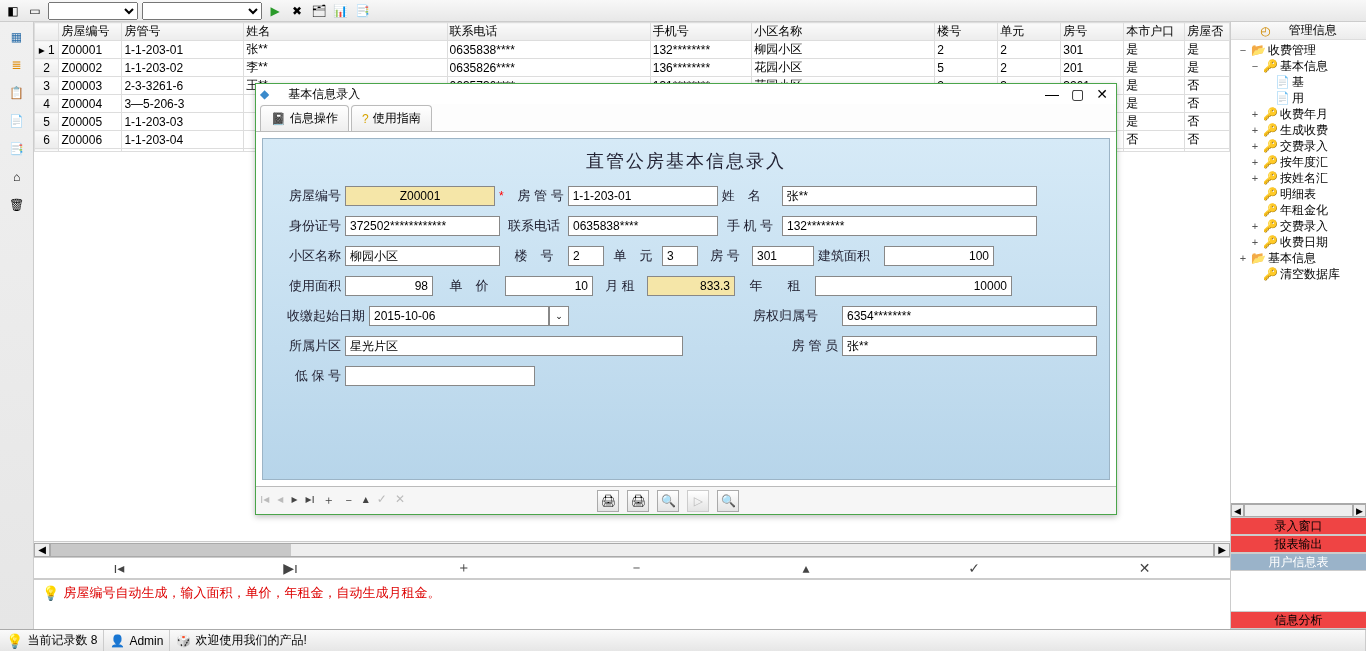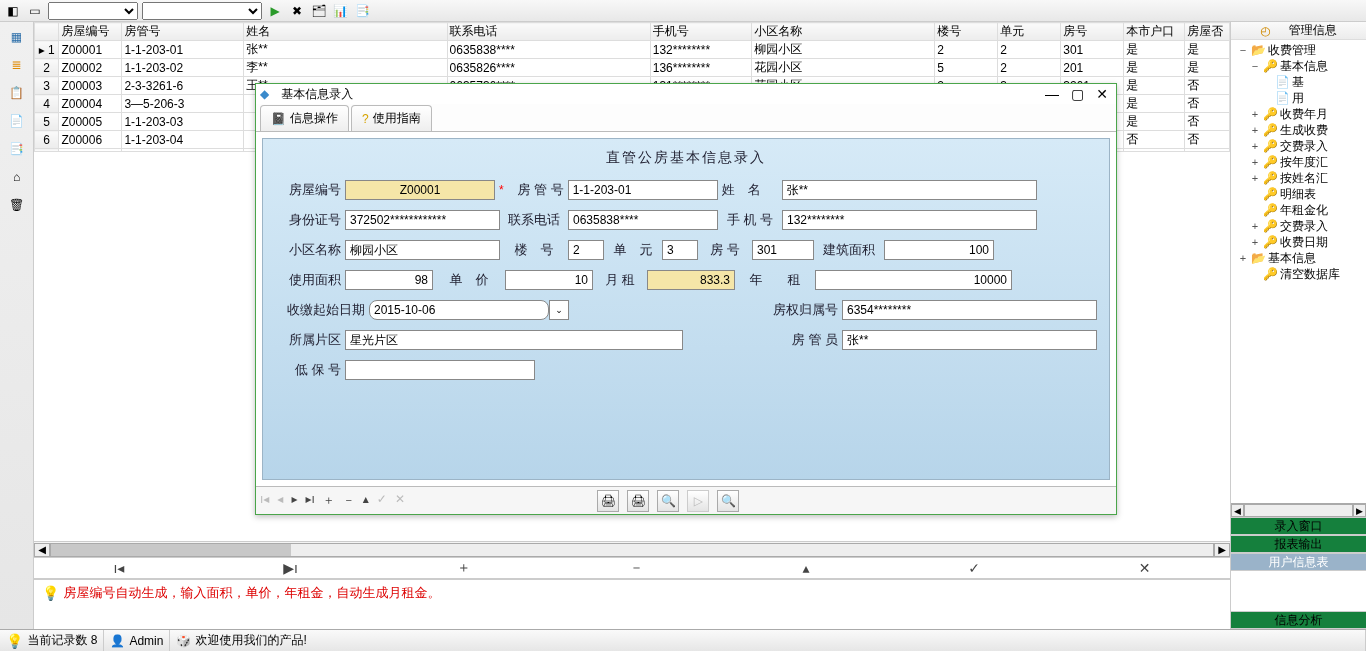--- a/index.html
+++ b/index.html
@@ -46,41 +46,41 @@
   
   .right-panel { width:136px; border-left:1px solid #ccc; display:flex; flex-direction:column; background:#fff; }
   .right-panel .rp-title { height:18px; display:flex; align-items:center; justify-content:center; font-size:12px; border-bottom:1px solid #ddd; background:linear-gradient(#fafafa,#ececec);}
   .right-panel .tree { flex:1; overflow:hidden; font-size:12px; padding:2px; }
   .right-panel .tree .node { display:flex; align-items:center; gap:2px; height:16px; white-space:nowrap; overflow:hidden; cursor:pointer; }
   .right-panel .tree .l1 { padding-left:4px;} .right-panel .tree .l2{padding-left:16px;} .right-panel .tree .l3{padding-left:28px;}
   .right-panel .tree .ticon { display:inline-block; width:12px; text-align:center; font-size:11px; color:#555;}
   .right-panel .hscroll2 { height:14px; border-top:1px solid #aaa; background:#eee; display:flex; }
   .right-panel .hscroll2 div{ width:13px; border:1px solid #aaa; font-size:9px; display:flex; align-items:center; justify-content:center;}
   .right-panel .hscroll2 .tr{flex:1;}
-  .right-panel .sec-title { height:18px; display:flex; align-items:center; justify-content:center; border-top:1px solid #ccc; border-bottom:1px solid #ccc; background:#15803d; cursor:pointer;}
+  .right-panel .sec-title { height:18px; display:flex; align-items:center; justify-content:center; border-top:1px solid #ccc; border-bottom:1px solid #ccc; background:#ef4444; cursor:pointer;}
   .right-panel .sec-title.sel { background:#9ab3c9; color:#fff; }
 
   
   .modal { position:absolute; left:255px; top:83px; width:862px; height:432px; border:1px solid #4aa54a; background:#fff; box-shadow:0 2px 6px rgba(0,0,0,.25); }
   .modal-title { height:20px; display:flex; align-items:center; padding:0 4px; background:#fff; }
   .modal-title .mt-text { flex:1; font-size:12px; }
   .modal-title .mt-ctrl { display:flex; gap:12px; font-size:14px; padding:0 4px;}
   .modal-title .mt-ctrl span { cursor:pointer; }
   .modal-tabs { height:28px; display:flex; align-items:flex-end; border-bottom:1px solid #bbb; background:#fdfdfd; padding-left:4px; gap:2px;}
   .modal-tabs .mt-tab { border:1px solid #bbb; border-bottom:none; border-top-left-radius:4px; border-top-right-radius:4px; height:26px; padding:0 10px; display:flex; align-items:center; gap:4px; background:linear-gradient(#fff,#eee); cursor:pointer;}
   .modal-body { position:absolute; top:48px; left:0; right:0; bottom:28px; padding:6px; }
   .modal-inner { width:100%; height:100%; border:1px solid #9cb4c6; background:linear-gradient(#d6eaf7,#b7d5ea); padding:8px 12px; }
-  .modal-inner h2 { text-align:center; font-size:14px; font-weight:normal; margin:2px 0 8px; color:#223; letter-spacing:2px;}
+  .modal-inner h2 { text-align:center; font-size:18px; font-weight:normal; margin:2px 0 8px; color:#223; letter-spacing:2px;}
   .form-row { display:flex; align-items:center; height:30px; gap:4px; }
   .form-row label { font-size:13px; color:#223; text-align:right; white-space:nowrap; }
   .form-row input[type=text]{ height:20px; border:1px solid #888; padding:0 4px; font-size:12px; background:#fff; }
   .form-row span.req { color:red; }
   .form-row .highlight { background:#f5e6a8 !important; }
   .date-wrap { display:flex; }
-  .date-wrap input{ width:180px; border-right:none;border-radius:8px;}
+  .date-wrap input{ width:180px; border-right:none;}
   .date-wrap .dd { width:20px; height:20px; border:1px solid #888; background:#fff; display:flex; align-items:center; justify-content:center; font-size:9px; cursor:pointer;}
 
   .modal-footer { position:absolute; bottom:0; left:0; right:0; height:28px; border-top:1px solid #bbb; background:#f6f6f6; display:flex; align-items:center; padding:0 4px;}
   .modal-footer .nav-block { display:flex; gap:8px; font-size:12px; color:#444;}
   .modal-footer .nav-block span{ cursor:pointer; }
   .modal-footer .nav-block span.dis { color:#bbb; cursor:default;}
   .modal-footer .tool-block { margin-left:auto; margin-right:auto; display:flex; gap:8px; }
   .modal-footer .tool-block .tb { width:22px; height:22px; border:1px solid #aaa; background:linear-gradient(#fff,#e4e4e4); display:flex; align-items:center; justify-content:center; cursor:pointer; font-size:12px;}
   .modal-footer .tool-block .tb.dis { color:#bbb; border-color:#ccc; cursor:default;}
 
@@ -377,21 +377,21 @@
     <div class="sec-title">报表输出</div>
     <div class="sec-title sel">用户信息表</div>
     <div style="height:40px"></div>
     <div class="sec-title">信息分析</div>
   </div>
 </div>
 
 <div class="modal">
   <div class="modal-title">
     <span style="color:#3a8acb;">◆</span>
-    <span class="mt-text" style="margin-left:12px;">基本信息录入</span>
+    <span class="mt-text" style="margin-left:19px;">基本信息录入</span>
     <div class="mt-ctrl">
       <span>—</span>
       <span>▢</span>
       <span>✕</span>
     </div>
   </div>
   <div class="modal-tabs">
     <div class="mt-tab">
       <span>📓</span>
       <span>信息操作</span>
@@ -426,21 +426,21 @@
 
       <div class="form-row">
         <label style="width:66px">小区名称</label>
         <input type="text" style="width: 155px;" value="柳园小区">
         <label style="width:60px;text-align:center">楼　号</label>
         <input type="text" style="width: 36px;" value="2">
         <label style="width:50px;text-align:center">单　元</label>
         <input type="text" style="width: 36px;" value="3">
         <label style="width:46px;text-align:center">房 号</label>
         <input type="text" style="width: 62px;" value="301">
-        <label style="width:62px;text-align:center">建筑面积</label>
+        <label style="width:62px;text-align:left">建筑面积</label>
         <input type="text" style="width: 110px; text-align: right;" value="100">
       </div>
 
       <div class="form-row">
         <label style="width:66px">使用面积</label>
         <input type="text" style="width: 88px; text-align: right;" value="98">
         <label style="width:64px;text-align:center">单　价</label>
         <input type="text" style="width: 88px; text-align: right;" value="10">
         <label style="width:46px;text-align:center">月 租</label>
         <input type="text" style="width: 88px; text-align: right;" class="highlight" value="833.3">
@@ -450,21 +450,21 @@
       </div>
 
       <div class="form-row">
         <label style="width:90px">收缴起始日期</label>
         <div class="date-wrap">
           <input type="text" value="2015-10-06" style="">
           <div class="dd">⌄</div>
         </div>
         <div style="flex:1"></div>
         <label style="width:76px">房权归属号</label>
-        <input type="text" style="width: 255px;" value="6354********">
+        <input type="text" style="width: 255px; margin-left: 20px;" value="6354********">
       </div>
 
       <div class="form-row">
         <label style="width:66px">所属片区</label>
         <input type="text" style="width: 338px;" value="星光片区">
         <div style="flex:1"></div>
         <label style="width:56px">房 管 员</label>
         <input type="text" style="width: 255px;" value="张**">
       </div>
 

